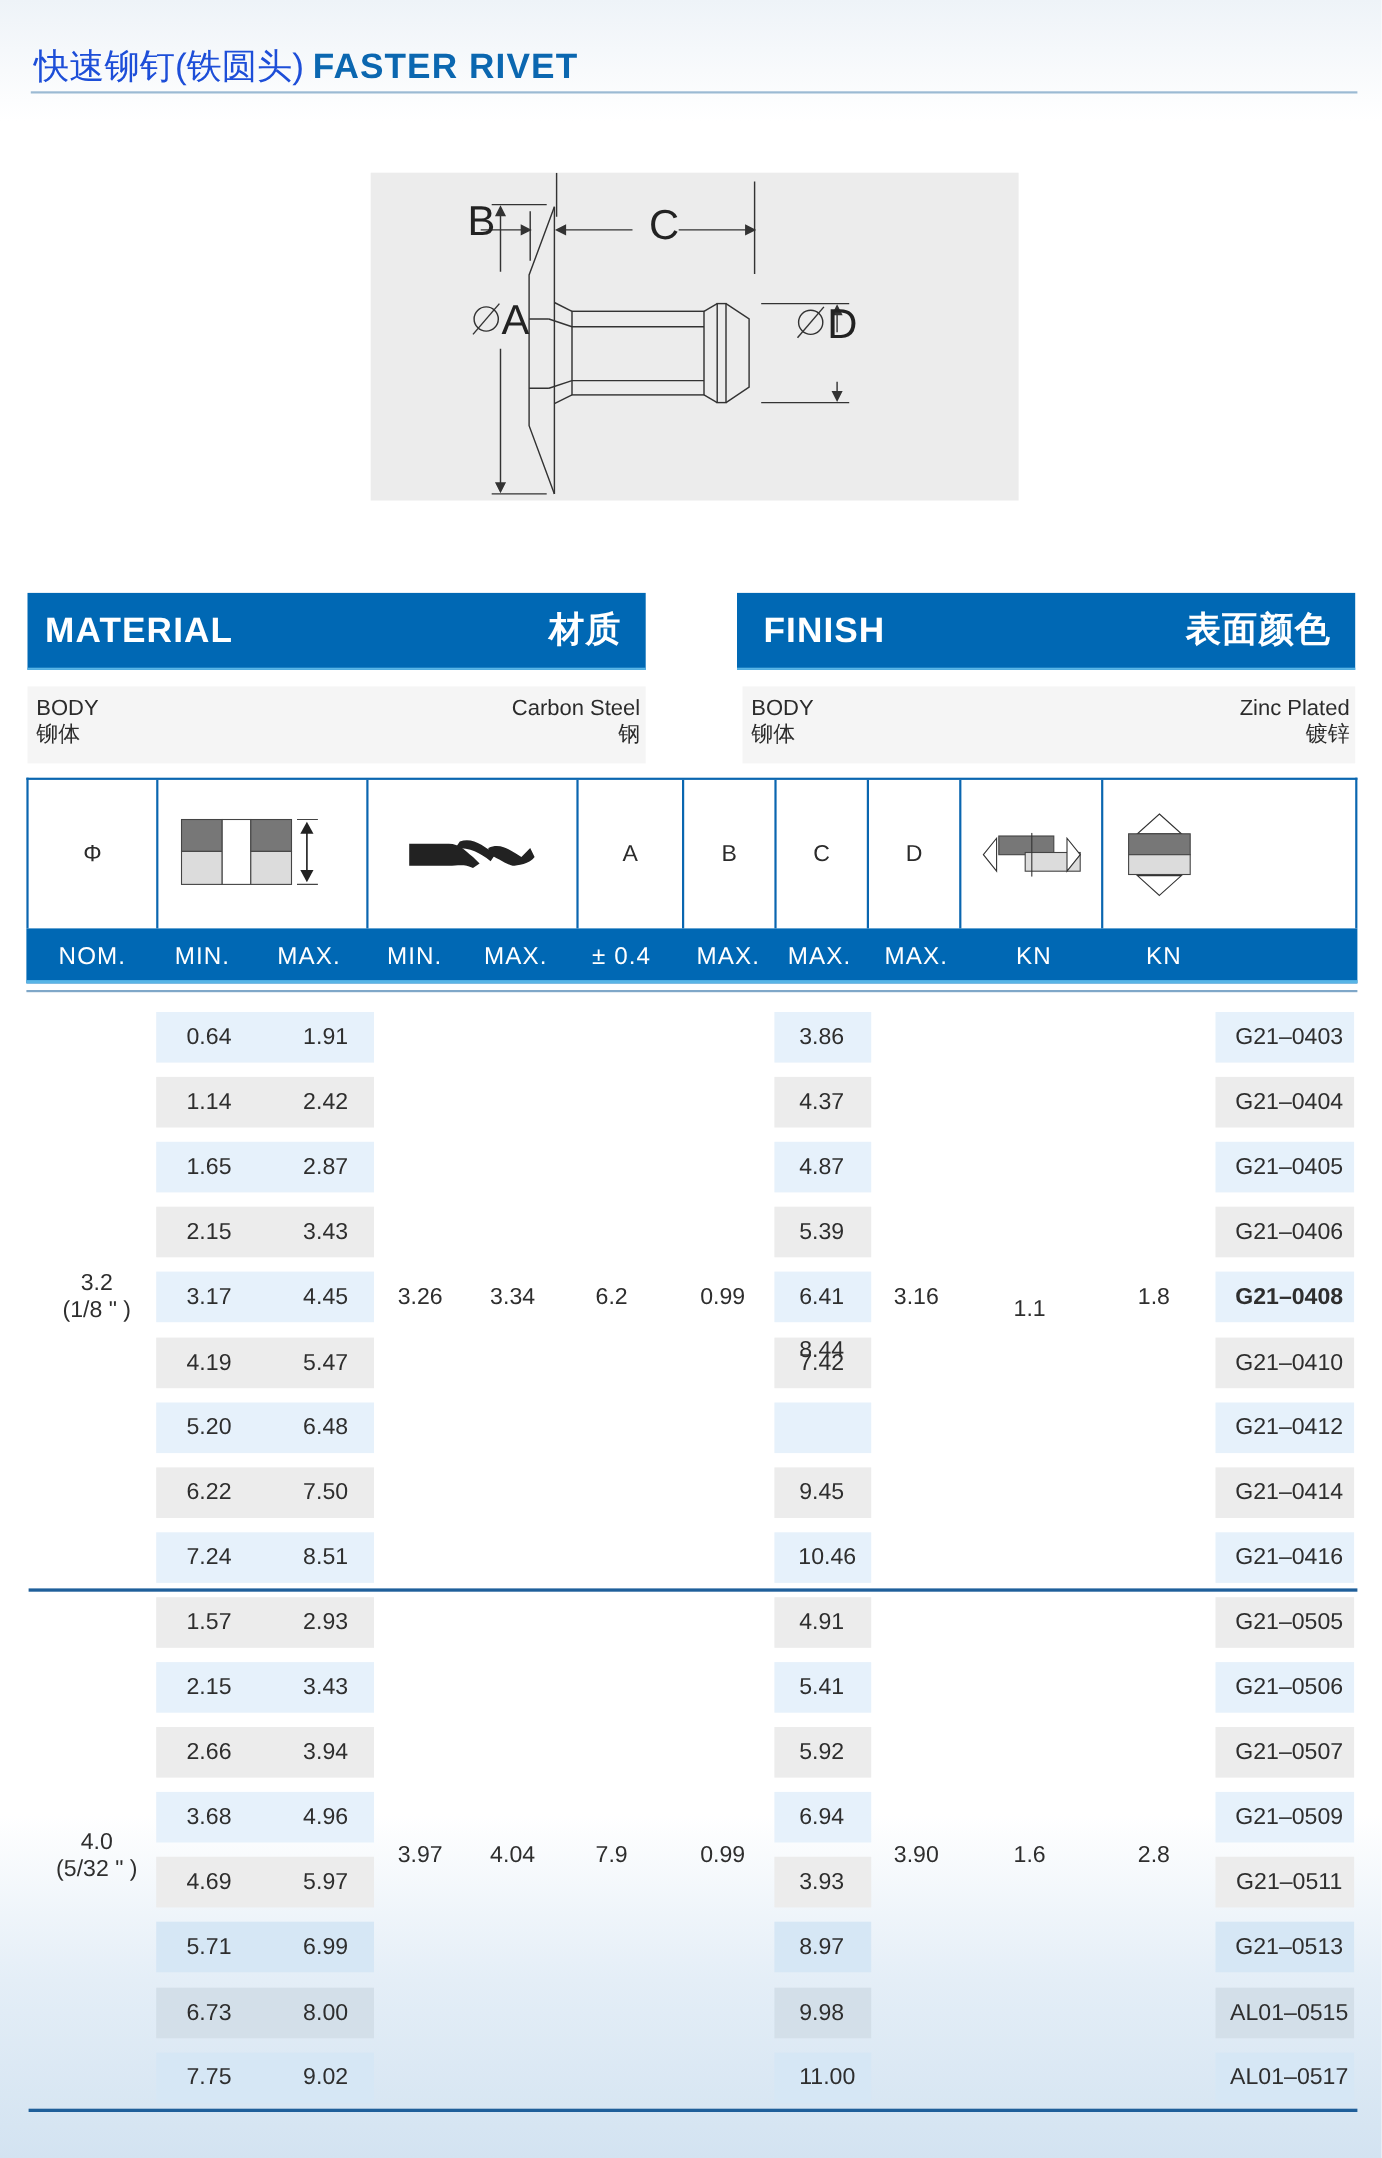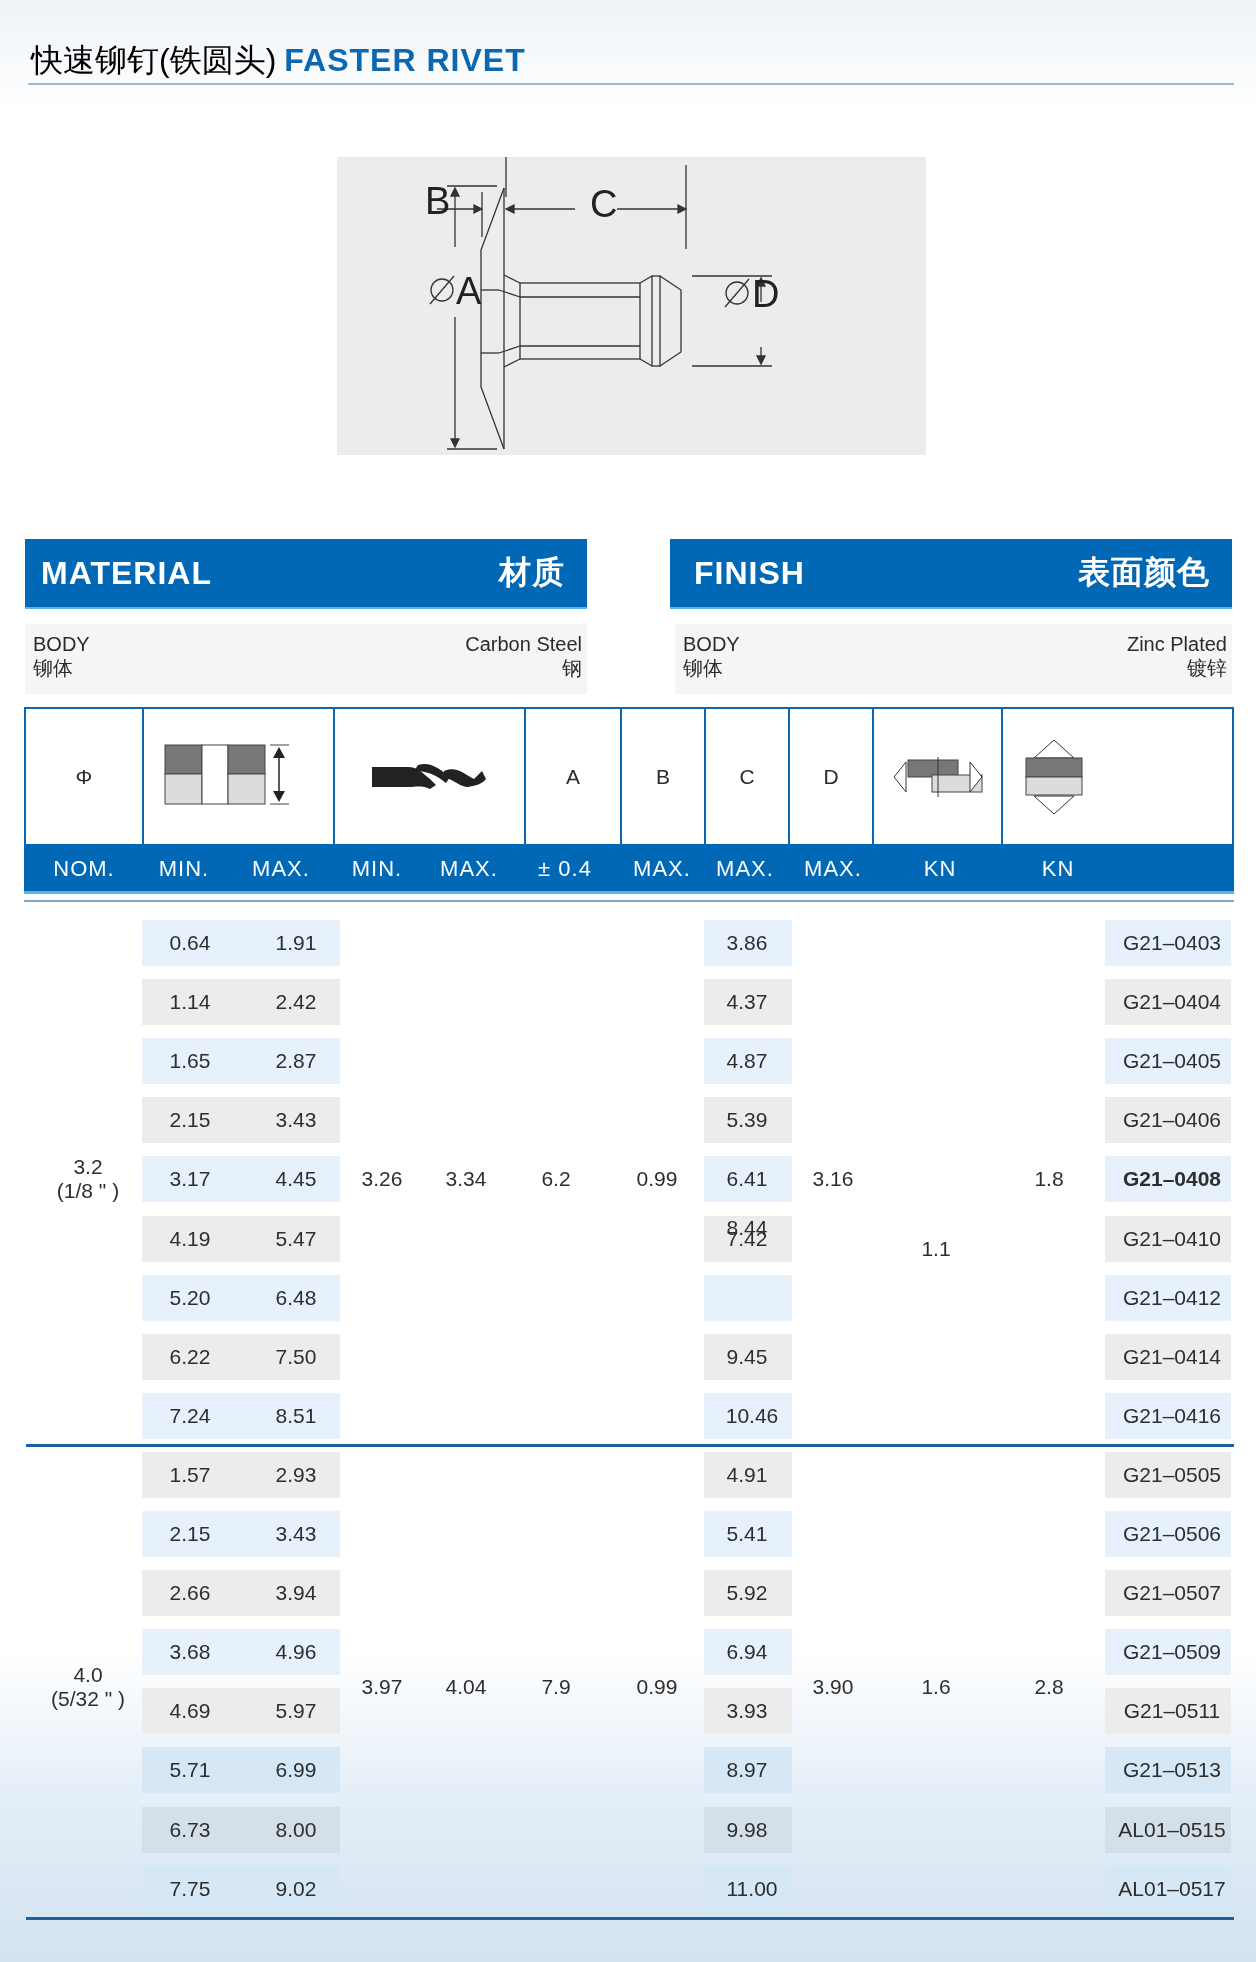--- a/index.html
+++ b/index.html
@@ -6,21 +6,21 @@
   body {
     width: 1256px; height: 1962px; position: relative; overflow: hidden;
     font-family: "Liberation Sans", "DejaVu Sans", sans-serif;
     color: #2b2b2b;
     background: linear-gradient(to bottom, #eef3f8 0px, #ffffff 110px, #ffffff 1650px, #e4eef7 1800px, #d3e3f1 1962px);
   }
   .abs { position: absolute; }
 
   
   .title { left: 31px; top: 38px; font-size: 32px; line-height: 44px; white-space: nowrap; }
-  .title .cn { color: #000000; }
+  .title .cn { color: #1d4ed8; }
   .title .en { color: #0b67b0; font-weight: bold; letter-spacing: 1px; margin-left: 8px; }
   .title-rule { left: 28px; top: 83px; width: 1206px; height: 2px; background: #9bbad3; }
 
   
   .diagram { left: 337px; top: 157px; width: 589px; height: 298px; background: #ececec; }
   .diagram svg { width: 100%; height: 100%; display: block; }
 
   
   .sec-head { top: 539px; height: 70px; background: #0068b4; color: #fff; font-weight: bold; font-size: 32px; box-sizing: border-box; display: flex; align-items: center; justify-content: space-between; padding: 0 22px 0 16px; letter-spacing: 1px; border-bottom: 2px solid #58b5e6; }
   .sec-mat { left: 25px; width: 562px; }
@@ -279,21 +279,21 @@
     <div class="v" style="left:296px; top:1415.7999999999995px;">8.51</div>
     <div class="v" style="left:752px; top:1415.7999999999995px;">10.46</div>
     <div class="v" style="left:1172px; top:1415.7999999999995px;">G21–0416</div>
     <div class="v" style="left:88px; top:1167.3999999999996px;">3.2</div>
     <div class="v" style="left:88px; top:1191.3999999999996px;">(1/8 " )</div>
     <div class="v" style="left:382px; top:1179.3999999999996px;">3.26</div>
     <div class="v" style="left:466px; top:1179.3999999999996px;">3.34</div>
     <div class="v" style="left:556px; top:1179.3999999999996px;">6.2</div>
     <div class="v" style="left:657px; top:1179.3999999999996px;">0.99</div>
     <div class="v" style="left:833px; top:1179.3999999999996px;">3.16</div>
-    <div class="v" style="left:936px; top:1249px;">1.1</div>
+    <div class="v" style="left:936px; top:1190px;">1.1</div>
     <div class="v" style="left:1049px; top:1179.3999999999996px;">1.8</div>
     <div class="group-rule" style="top: 1443.8px;"></div>
     <div class="band gray" style="left:142px; top:1451.8999999999994px; width:198px;"></div>
     <div class="band gray" style="left:704px; top:1451.8999999999994px; width:88px;"></div>
     <div class="band gray" style="left:1105px; top:1451.8999999999994px; width:126px;"></div>
     <div class="v" style="left:190px; top:1474.8999999999994px;">1.57</div>
     <div class="v" style="left:296px; top:1474.8999999999994px;">2.93</div>
     <div class="v" style="left:747px; top:1474.8999999999994px;">4.91</div>
     <div class="v" style="left:1172px; top:1474.8999999999994px;">G21–0505</div>
     <div class="band blue" style="left:142px; top:1510.9999999999993px; width:198px;"></div>

